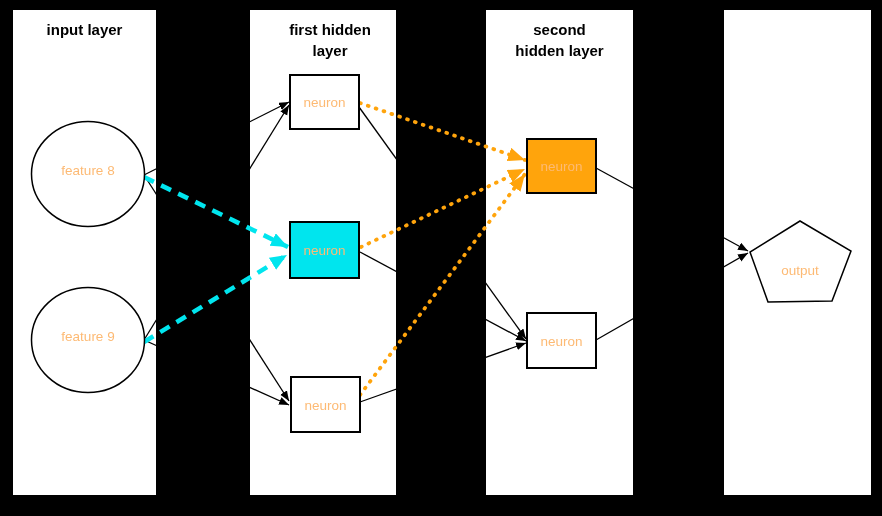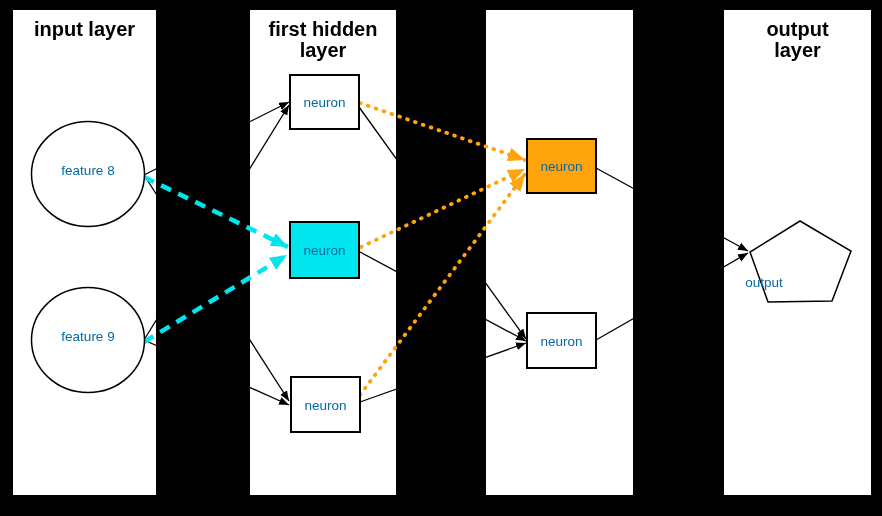--- a/index.html
+++ b/index.html
@@ -17,32 +17,32 @@
   }
   .stage svg {
     position: absolute;
     left: 0;
     top: 0;
   }
   .panel-title {
     position: absolute;
     transform: translateX(-50%);
     font-weight: bold;
-    font-size: 20px;
+    font-size: 15px;
     line-height: 21px;
     color: #000000;
     white-space: pre-line;
     text-align: center;
     pointer-events: none;
   }
   .node-label {
     position: absolute;
     transform: translate(-50%, -50%);
     font-size: 13.5px;
-    color: #0369a1;
+    color: #fdba74;
     white-space: nowrap;
     pointer-events: none;
   }
 </style>
 </head>
 <body>
 
 <div class="stage">
   <svg id="net-svg" width="882" height="516" viewBox="0 0 882 516">
     <defs>
@@ -84,25 +84,26 @@
         <rect x="290" y="75" width="69" height="54" fill="#ffffff" stroke="#000000" stroke-width="2"></rect>
         <rect x="290" y="222" width="69" height="56" fill="#00e5ee" stroke="#000000" stroke-width="2"></rect>
         <rect x="291" y="377" width="69" height="55" fill="#ffffff" stroke="#000000" stroke-width="2"></rect>
         <rect x="527" y="139" width="69" height="54" fill="#ffa40c" stroke="#000000" stroke-width="2"></rect>
         <rect x="527" y="313" width="69" height="55" fill="#ffffff" stroke="#000000" stroke-width="2"></rect>
         <polygon points="800,221 851,251 832,301 768,302 750,252" fill="#ffffff" stroke="#000000" stroke-width="1.5"></polygon>
       </g>
   </svg>
 
   <div class="panel-title" style="left: 84.5px; top: 19px;">input layer</div>
-  <div class="panel-title" style="left: 323px; top: 19px;">first hidden
+  <div class="panel-title" style="left: 330px; top: 19px;">first hidden
 layer</div>
-  <div class="panel-title" style="left: 797.5px; top: 19px;">output layer</div>
+  <div class="panel-title" style="left: 559.5px; top: 19px;">second
+hidden layer</div>
 
   <div class="node-label" style="left: 88px; top: 170px;">feature 8</div>
   <div class="node-label" style="left: 88px; top: 336px;">feature 9</div>
   <div class="node-label" style="left: 324.5px; top: 102px;">neuron</div>
   <div class="node-label" style="left: 324.5px; top: 250px;">neuron</div>
   <div class="node-label" style="left: 325.5px; top: 404.5px;">neuron</div>
   <div class="node-label" style="left: 561.5px; top: 166px;">neuron</div>
   <div class="node-label" style="left: 561.5px; top: 340.5px;">neuron</div>
-  <div class="node-label" style="left: 764px; top: 270px; margin-top: 12px;">output</div>
+  <div class="node-label" style="left: 800px; top: 270px;">output</div>
 </div>
 
 </body></html>

